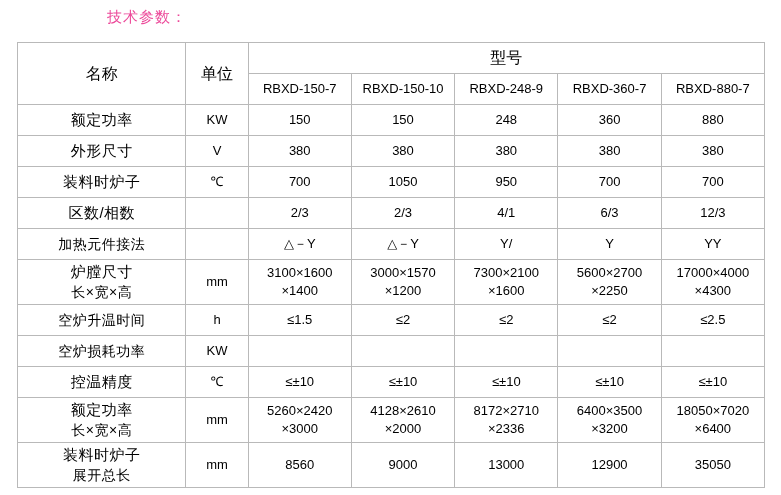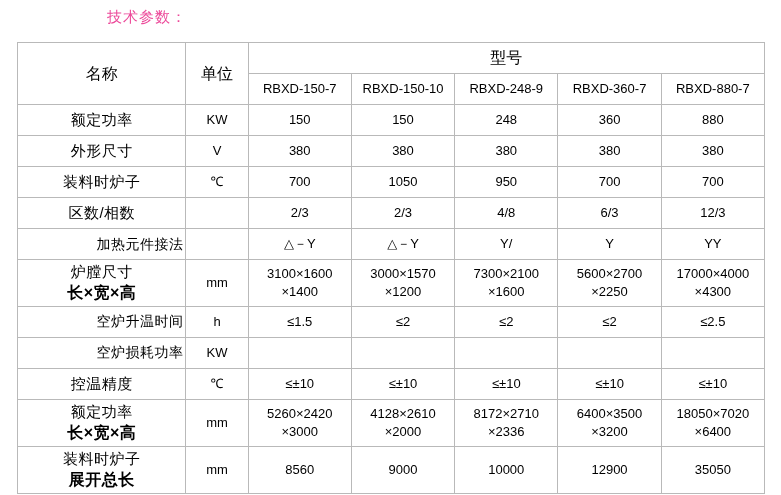--- a/index.html
+++ b/index.html
@@ -68,26 +68,25 @@
     font-size: 13px;
     height: 26px;
   }
   .row-label {
     font-size: 15px;
     font-weight: bold;
     letter-spacing: 0.5px;
   }
   .row-label.small {
     font-size: 14px;
-    text-align: right;
   }
   .row-label .sub {
     display: block;
-    font-size: 16px;
-    font-weight: bold;
+    font-size: 14px;
+    font-weight: normal;
   }
   .unit-cell {
     font-size: 13px;
     margin-top: 24px;
   }
   .val {
     font-size: 13px;
     margin-left: 28px;
   }
   .val .l2 {
@@ -156,21 +155,21 @@
           <td class="val">950</td>
           <td class="val">700</td>
           <td class="val">700</td>
         </tr>
 
         <tr class="h-normal">
           <td class="row-label">区数/相数</td>
           <td class="unit-cell"></td>
           <td class="val">2/3</td>
           <td class="val">2/3</td>
-          <td class="val">4/8</td>
+          <td class="val">4/1</td>
           <td class="val">6/3</td>
           <td class="val">12/3</td>
         </tr>
 
         <tr class="h-normal">
           <td class="row-label small">加热元件接法</td>
           <td class="unit-cell"></td>
           <td class="val">△－Y</td>
           <td class="val">△－Y</td>
           <td class="val">Y/</td>
@@ -265,21 +264,21 @@
         </tr>
 
         <tr class="h-tall">
           <td class="row-label">
             <span>装料时炉子</span>
             <span class="sub">展开总长</span>
           </td>
           <td class="unit-cell">mm</td>
           <td class="val">8560</td>
           <td class="val">9000</td>
-          <td class="val">10000</td>
+          <td class="val">13000</td>
           <td class="val">12900</td>
           <td class="val">35050</td>
         </tr>
 
       </tbody>
     </table>
   </div>
 
 </div>
 

